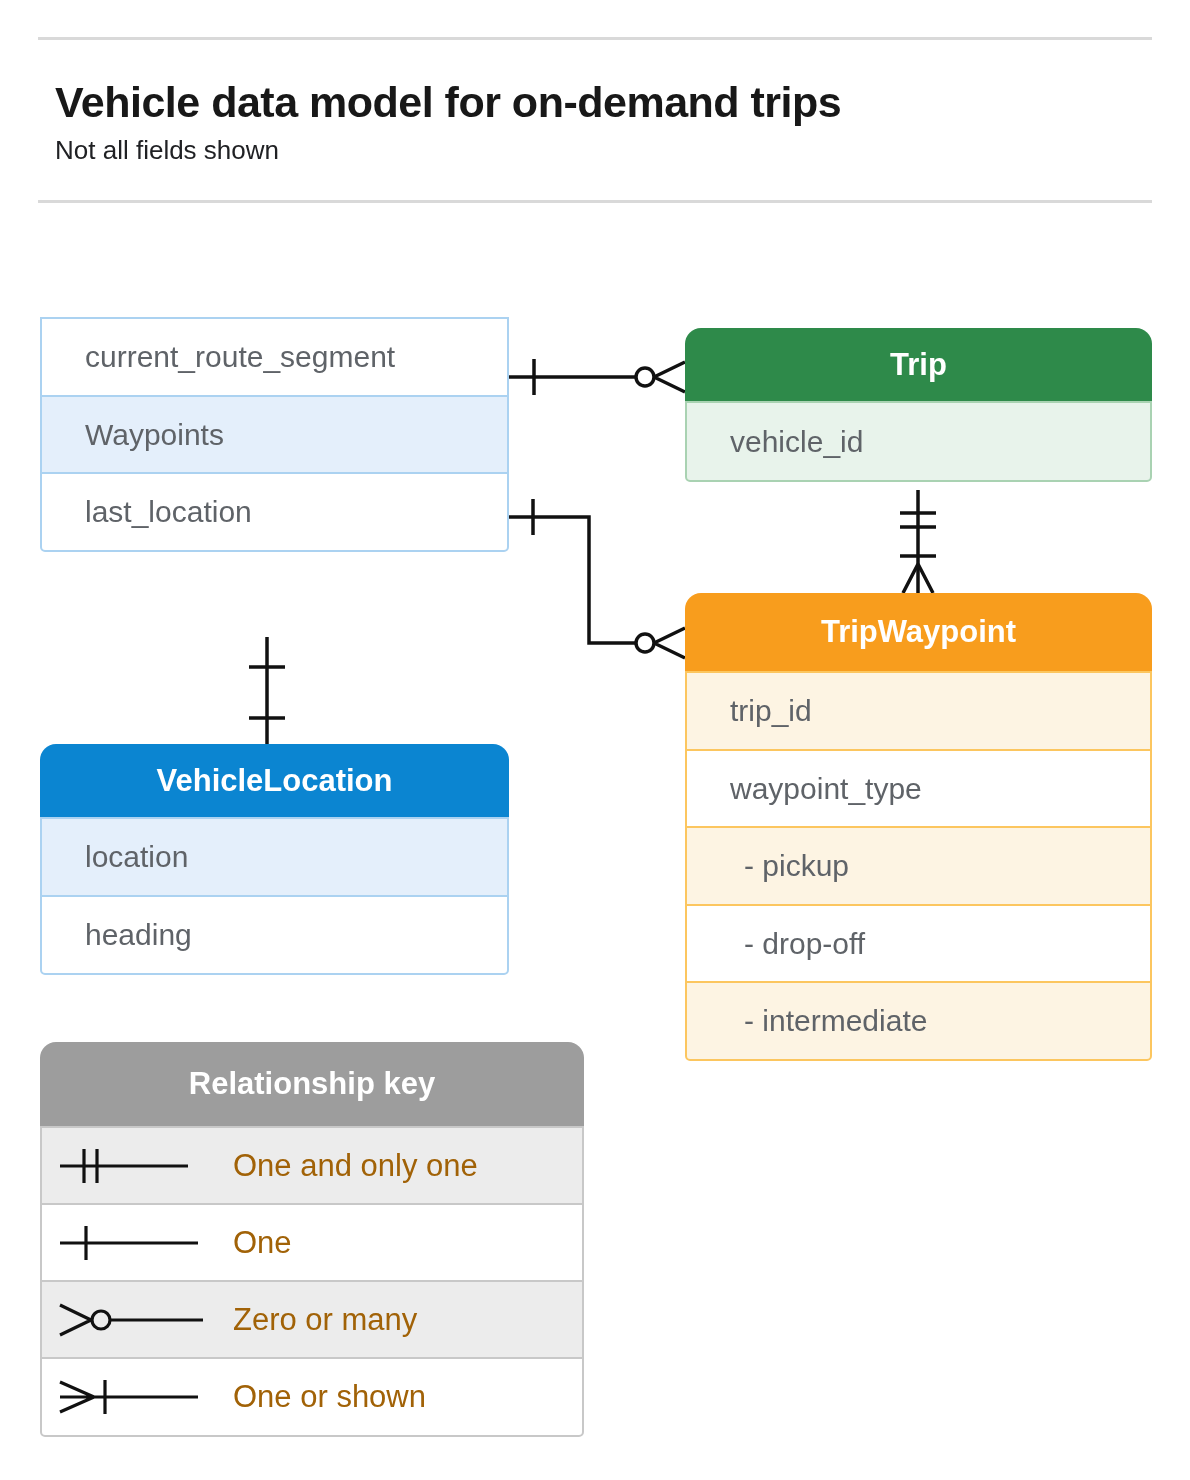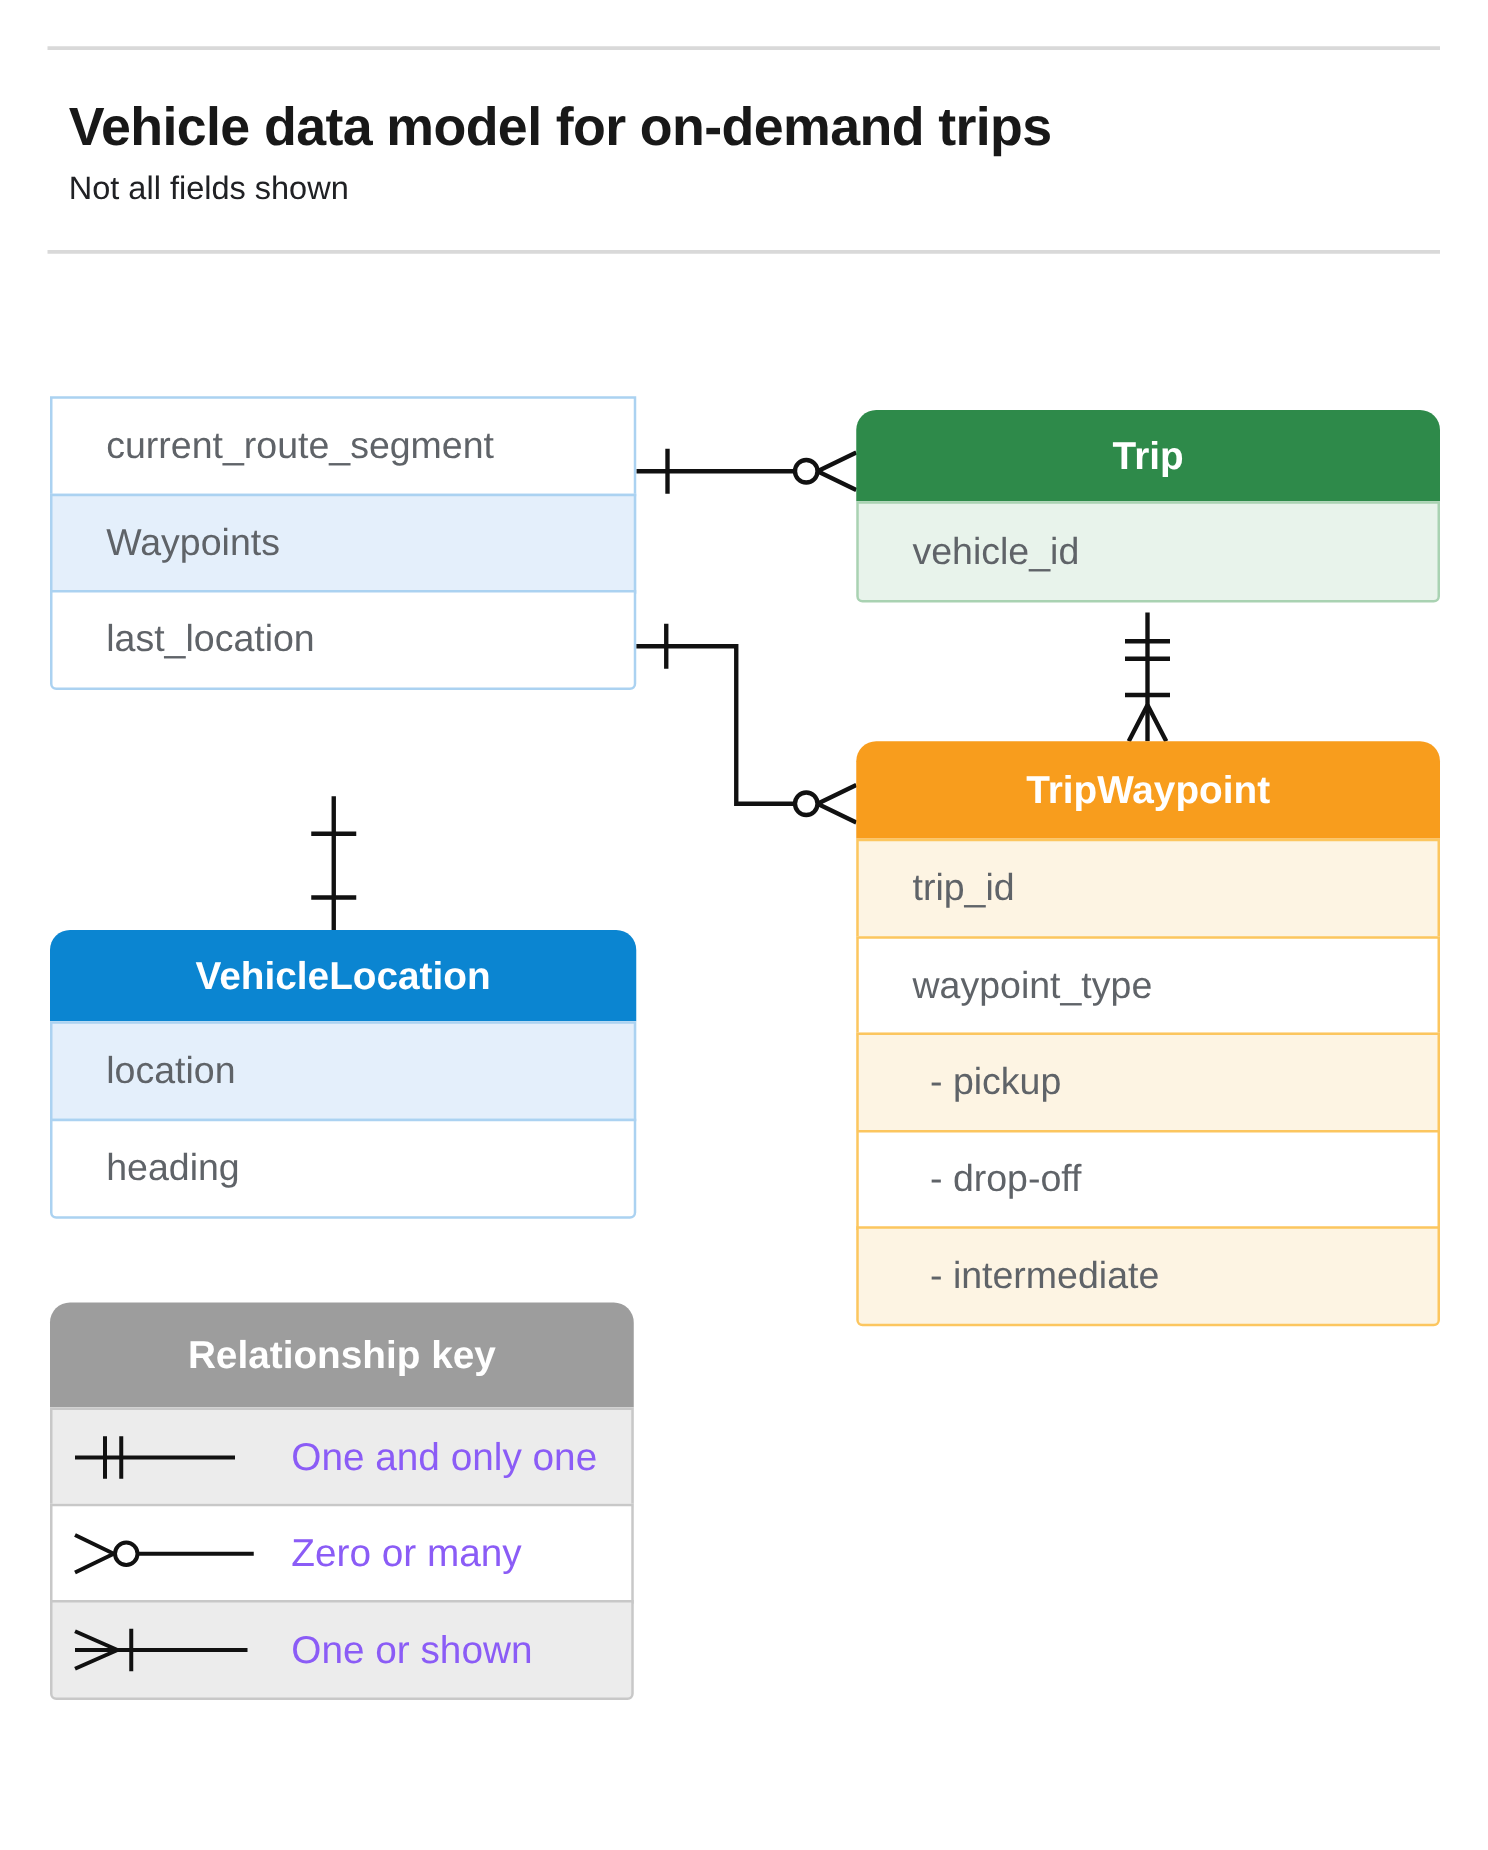--- a/index.html
+++ b/index.html
@@ -36,32 +36,32 @@
     padding-left:43px;font-size:30px;color:#5f6368;background:#ffffff;
     border:2.5px solid var(--bd);margin-top:-2.5px;
   }
   #tbl-trip .tbl-row{height:81px;}
   .tbl-row:first-child{margin-top:0;}
   .tbl-row.hl{background:var(--hl);}
   .tbl-row.indent{padding-left:57px;}
   .tbl-body .tbl-row:last-child{border-radius:0 0 5px 5px;}
 
   
-  #legend{position:absolute;left:40px;top:1042px;width:467px;}
+  #legend{position:absolute;left:40px;top:1042px;width:544px;}
   #legend .tbl-header{height:84px;}
   .legend-row{
     height:79.5px;box-sizing:border-box;display:flex;align-items:center;
     background:#ffffff;border:2.5px solid var(--bd);margin-top:-2.5px;
   }
   .legend-row:first-child{margin-top:0;}
   .legend-row:nth-child(odd){background:var(--hl);}
   .legend-row:last-child{border-radius:0 0 5px 5px;}
   .legend-sym{width:150px;height:40px;margin-left:16px;flex:none;}
   .legend-sym svg{display:block;}
-  .legend-label{font-size:31px;color:#8b5cf6;margin-left:25px;white-space:nowrap;}
+  .legend-label{font-size:31px;color:#a16207;margin-left:25px;white-space:nowrap;}
 
   
   #connectors{position:absolute;left:0;top:0;pointer-events:none;}
   #connectors path{stroke:#111111;stroke-width:3.5;fill:none;}
   #connectors circle{stroke:#111111;stroke-width:3.5;fill:#ffffff;}
   .sym-stroke{stroke:#111111;stroke-width:3.2;fill:none;}
 </style>
 </head>
 <body>
 
@@ -134,20 +134,28 @@
           <span class="legend-sym">
             <svg viewBox="0 0 150 40" width="150" height="40">
               <path class="sym-stroke" d="M2,20 H130 M26,3 V37 M39,3 V37"></path>
             </svg>
           </span>
           <span class="legend-label">One and only one</span>
         </div>
         <div class="legend-row">
           <span class="legend-sym">
             <svg viewBox="0 0 150 40" width="150" height="40">
+              <path class="sym-stroke" d="M2,20 H140 M28,3 V37"></path>
+            </svg>
+          </span>
+          <span class="legend-label">One</span>
+        </div>
+        <div class="legend-row">
+          <span class="legend-sym">
+            <svg viewBox="0 0 150 40" width="150" height="40">
               <path class="sym-stroke" d="M33,20 L2,5 M33,20 L2,35"></path>
               <circle class="sym-stroke" cx="43" cy="20" r="9" fill="#fff"></circle>
               <path class="sym-stroke" d="M52,20 H145"></path>
             </svg>
           </span>
           <span class="legend-label">Zero or many</span>
         </div>
         <div class="legend-row">
           <span class="legend-sym">
             <svg viewBox="0 0 150 40" width="150" height="40">

